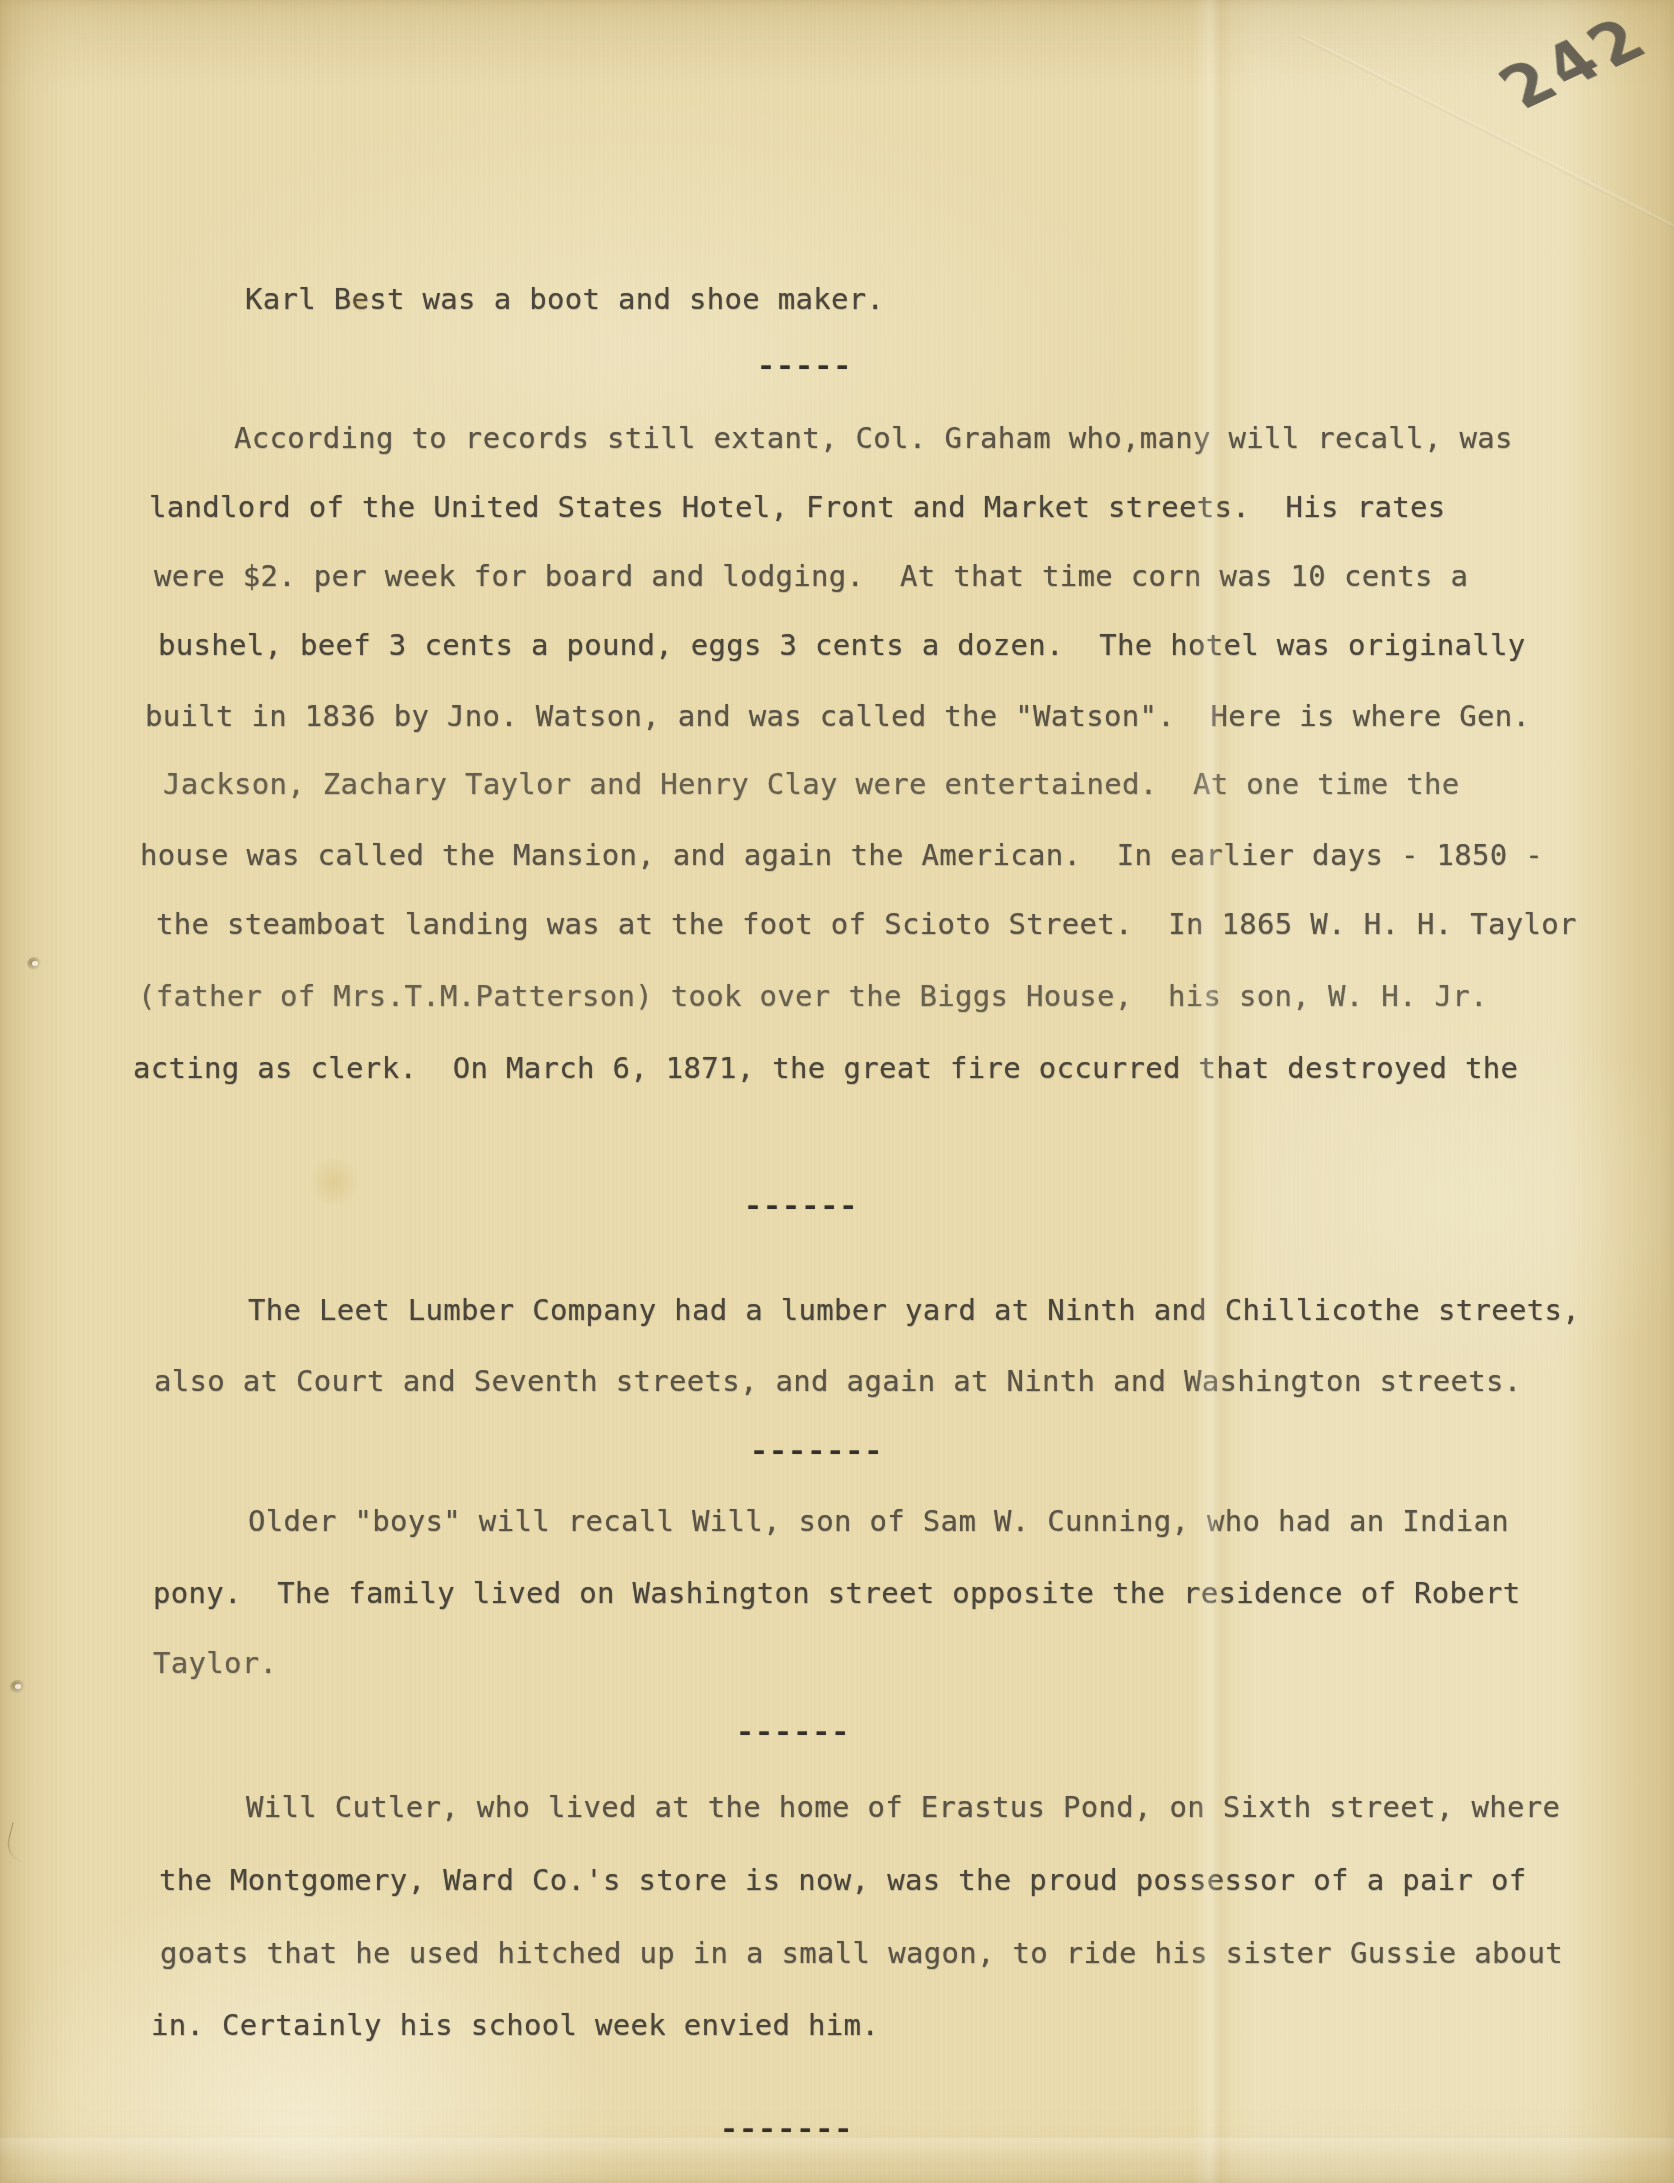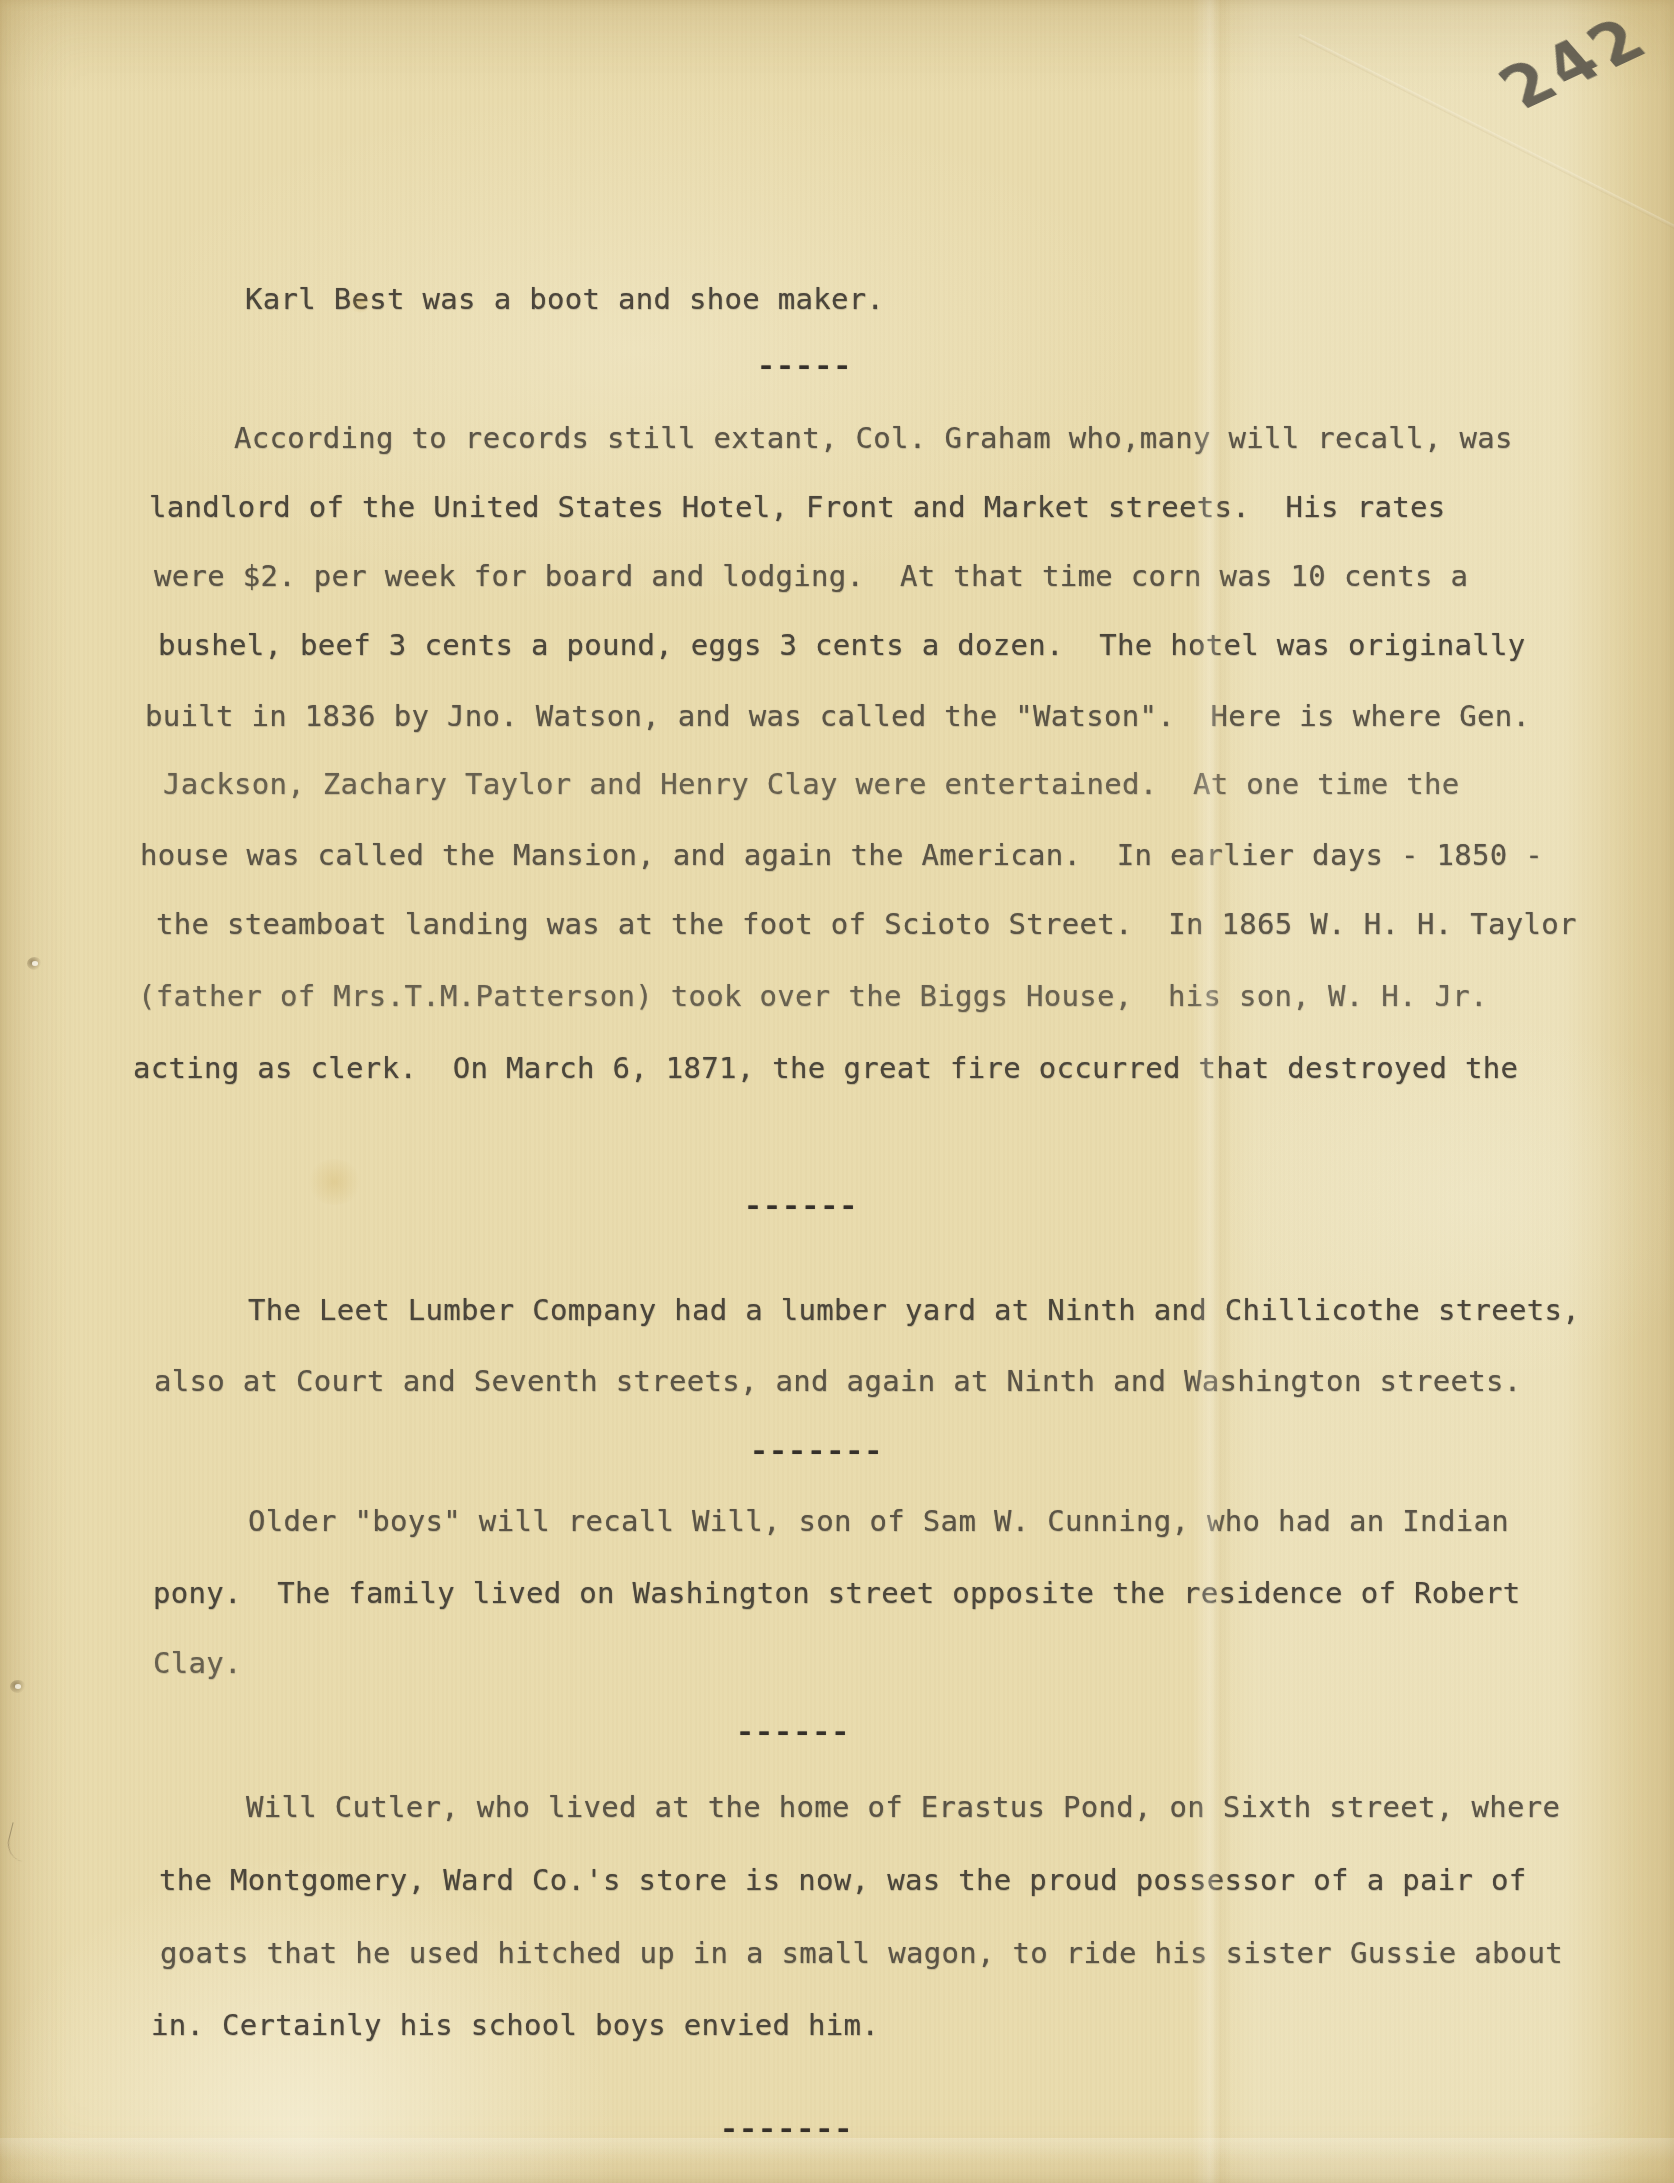--- a/index.html
+++ b/index.html
@@ -77,27 +77,27 @@
   <div class="tl f3" style="top:980px;left:138px">(father of Mrs.T.M.Patterson) took over the Biggs House,  his son, W. H. Jr.</div>
   <div class="tl f1" style="top:1052px;left:133px">acting as clerk.  On March 6, 1871, the great fire occurred that destroyed the</div>
   <div class="sep" style="top:1191px;left:744px">------</div>
 
   <div class="tl f1" style="top:1294px;left:248px">The Leet Lumber Company had a lumber yard at Ninth and Chillicothe streets,</div>
   <div class="tl f2" style="top:1365px;left:154px">also at Court and Seventh streets, and again at Ninth and Washington streets.</div>
   <div class="sep" style="top:1436px;left:750px">-------</div>
 
   <div class="tl f2" style="top:1505px;left:248px">Older "boys" will recall Will, son of Sam W. Cunning, who had an Indian</div>
   <div class="tl f1" style="top:1577px;left:153px">pony.  The family lived on Washington street opposite the residence of Robert</div>
-  <div class="tl f3" style="top:1647px;left:153px">Clay.</div>
+  <div class="tl f3" style="top:1647px;left:153px">Taylor.</div>
   <div class="sep" style="top:1717px;left:736px">------</div>
 
   <div class="tl f2" style="top:1791px;left:246px">Will Cutler, who lived at the home of Erastus Pond, on Sixth street, where</div>
   <div class="tl f1" style="top:1864px;left:159px">the Montgomery, Ward Co.'s store is now, was the proud possessor of a pair of</div>
   <div class="tl f2" style="top:1937px;left:160px">goats that he used hitched up in a small wagon, to ride his sister Gussie about</div>
-  <div class="tl f1" style="top:2009px;left:151px">in. Certainly his school boys envied him.</div>
+  <div class="tl f1" style="top:2009px;left:151px">in. Certainly his school week envied him.</div>
   <div class="sep" style="top:2114px;left:720px">-------</div>
 
   <div class="artifact crease-v"></div>
   <div class="artifact crease-d"></div>
   <div class="artifact crease-h"></div>
   <div class="artifact stain-y" style="left:306px;top:1159px"></div>
   <div class="artifact stain-y2" style="left:348px;top:292px"></div>
   <div class="artifact blemish" style="left:27px;top:957px"></div>
   <div class="artifact blemish" style="left:10.3px;top:1680px"></div>
   <div class="artifact fiber" style="left:8.2px;top:1824px"></div>

